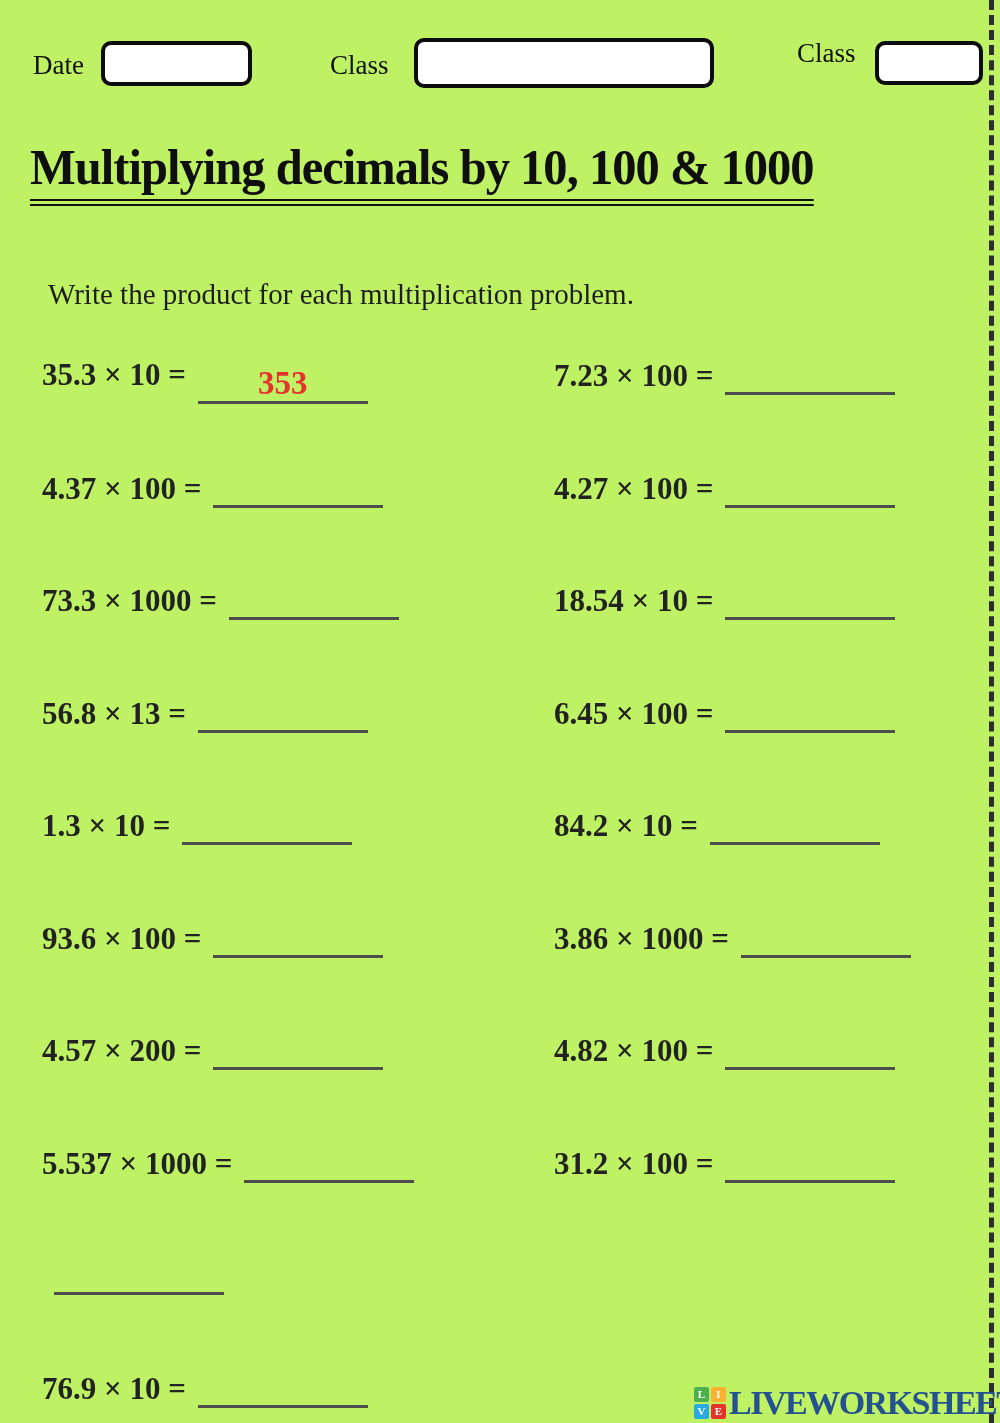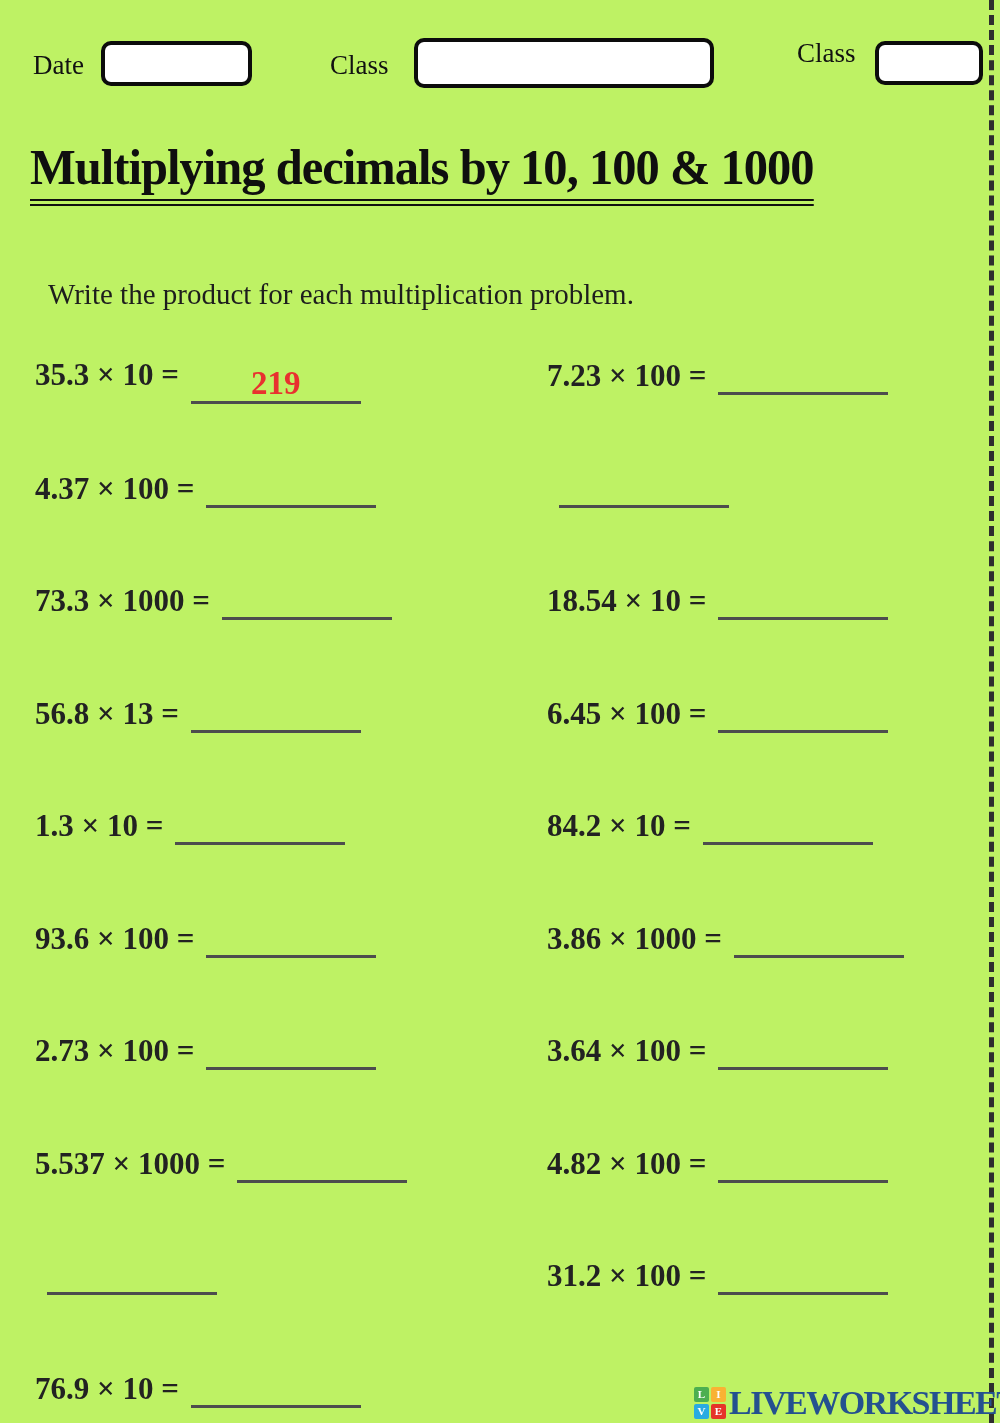--- a/index.html
+++ b/index.html
@@ -20,21 +20,21 @@
   .title{position:absolute;left:30px;top:138px;font-size:50px;font-weight:bold;
         letter-spacing:-1px;color:#0f0f0f;border-bottom:7px double #101010;
         padding-bottom:3px;display:inline-block;transform:scaleX(0.97);transform-origin:left;
         white-space:nowrap;}
   
   .instruction{position:absolute;left:48px;top:278px;font-size:29px;color:#1d1d1d;}
   
   .col{position:absolute;top:352px;}
   #col-left{left:35px;width:480px;}
   #col-right{left:547px;width:445px;}
-  .row{height:112.5px;line-height:46px;white-space:nowrap;}
+  .row{height:112.5px;line-height:46px;white-space:nowrap;margin-left:7px;}
   .expr{font-size:31px;font-weight:bold;color:#222;}
   .blank{display:inline-block;width:170px;height:40px;margin-left:12px;
         border-bottom:3px solid #4d4d4d;vertical-align:-9px;text-align:center;}
   .ans{display:block;height:40px;line-height:44px;font-size:33px;font-weight:bold;}
   
   .logo{position:absolute;left:694px;top:1384px;display:flex;align-items:center;}
   .tiles{display:grid;grid-template-columns:15px 15px;grid-template-rows:15px 15px;
         gap:2px;margin-right:3px;}
   .tile{color:#fff;font-size:11px;font-weight:bold;display:flex;align-items:center;
         justify-content:center;border-radius:2px;line-height:1;}
@@ -54,39 +54,38 @@
   <div class="hdr-box" id="name-box"></div>
 
   <span class="hdr-label" id="class-label">Class</span>
   <div class="hdr-box" id="class-box"></div>
 
   <div class="title">Multiplying decimals by 10, 100 &amp; 1000</div>
 
   <div class="instruction">Write the product for each multiplication problem.</div>
 
   <div class="col" id="col-left">
-      <div class="row"><span class="expr">35.3 × 10 =</span><span class="blank"><span class="ans" style="color: rgb(232, 49, 47);">219</span></span></div>
+      <div class="row"><span class="expr">35.3 × 10 =</span><span class="blank"><span class="ans" style="color: rgb(232, 49, 47);">353</span></span></div>
       <div class="row"><span class="expr">4.37 × 100 =</span><span class="blank"><span class="ans" style="color: rgb(232, 49, 47);"></span></span></div>
       <div class="row"><span class="expr">73.3 × 1000 =</span><span class="blank"><span class="ans" style="color: rgb(232, 49, 47);"></span></span></div>
       <div class="row"><span class="expr">56.8 × 13 =</span><span class="blank"><span class="ans" style="color: rgb(232, 49, 47);"></span></span></div>
       <div class="row"><span class="expr">1.3 × 10 =</span><span class="blank"><span class="ans" style="color: rgb(232, 49, 47);"></span></span></div>
       <div class="row"><span class="expr">93.6 × 100 =</span><span class="blank"><span class="ans" style="color: rgb(232, 49, 47);"></span></span></div>
-      <div class="row"><span class="expr">2.73 × 100 =</span><span class="blank"><span class="ans" style="color: rgb(232, 49, 47);"></span></span></div>
+      <div class="row"><span class="expr">4.57 × 200 =</span><span class="blank"><span class="ans" style="color: rgb(232, 49, 47);"></span></span></div>
       <div class="row"><span class="expr">5.537 × 1000 =</span><span class="blank"><span class="ans" style="color: rgb(232, 49, 47);"></span></span></div>
       <div class="row"><span class="blank"><span class="ans" style="color: rgb(232, 49, 47);"></span></span></div>
       <div class="row"><span class="expr">76.9 × 10 =</span><span class="blank"><span class="ans" style="color: rgb(232, 49, 47);"></span></span></div>
     </div>
   <div class="col" id="col-right">
       <div class="row"><span class="expr">7.23 × 100 =</span><span class="blank"><span class="ans" style="color: rgb(232, 49, 47);"></span></span></div>
-      <div class="row"><span class="blank"><span class="ans" style="color: rgb(232, 49, 47);"></span></span></div>
+      <div class="row"><span class="expr">4.27 × 100 =</span><span class="blank"><span class="ans" style="color: rgb(232, 49, 47);"></span></span></div>
       <div class="row"><span class="expr">18.54 × 10 =</span><span class="blank"><span class="ans" style="color: rgb(232, 49, 47);"></span></span></div>
       <div class="row"><span class="expr">6.45 × 100 =</span><span class="blank"><span class="ans" style="color: rgb(232, 49, 47);"></span></span></div>
       <div class="row"><span class="expr">84.2 × 10 =</span><span class="blank"><span class="ans" style="color: rgb(232, 49, 47);"></span></span></div>
       <div class="row"><span class="expr">3.86 × 1000 =</span><span class="blank"><span class="ans" style="color: rgb(232, 49, 47);"></span></span></div>
-      <div class="row"><span class="expr">3.64 × 100 =</span><span class="blank"><span class="ans" style="color: rgb(232, 49, 47);"></span></span></div>
       <div class="row"><span class="expr">4.82 × 100 =</span><span class="blank"><span class="ans" style="color: rgb(232, 49, 47);"></span></span></div>
       <div class="row"><span class="expr">31.2 × 100 =</span><span class="blank"><span class="ans" style="color: rgb(232, 49, 47);"></span></span></div>
     </div>
 
   <div class="logo">
     <div class="tiles" id="logo-tiles">
         <span class="tile" style="background: rgb(76, 175, 80);">L</span>
         <span class="tile" style="background: rgb(249, 178, 51);">I</span>
         <span class="tile" style="background: rgb(41, 171, 226);">V</span>
         <span class="tile" style="background: rgb(230, 51, 41);">E</span>

